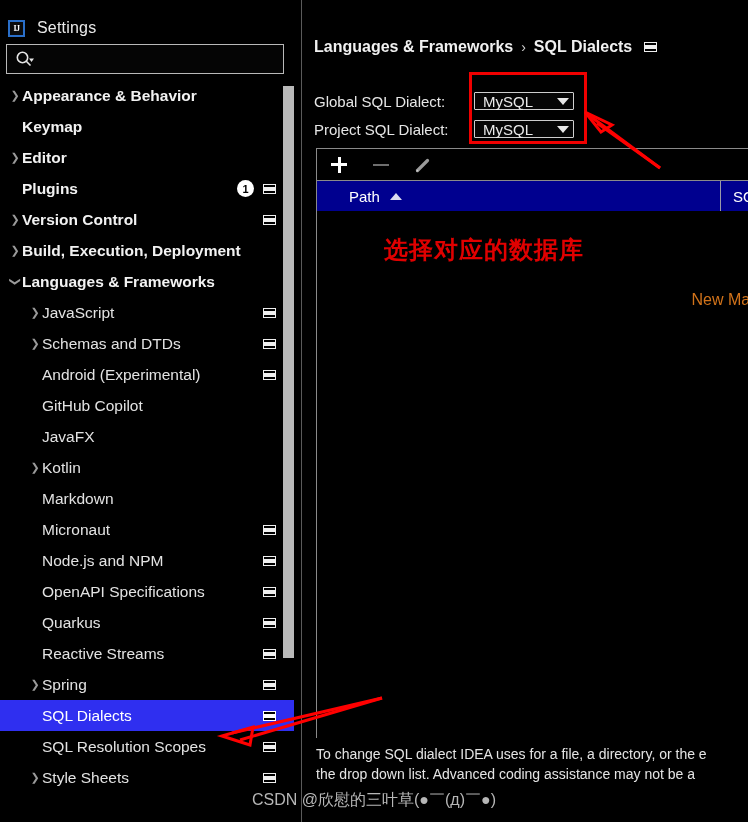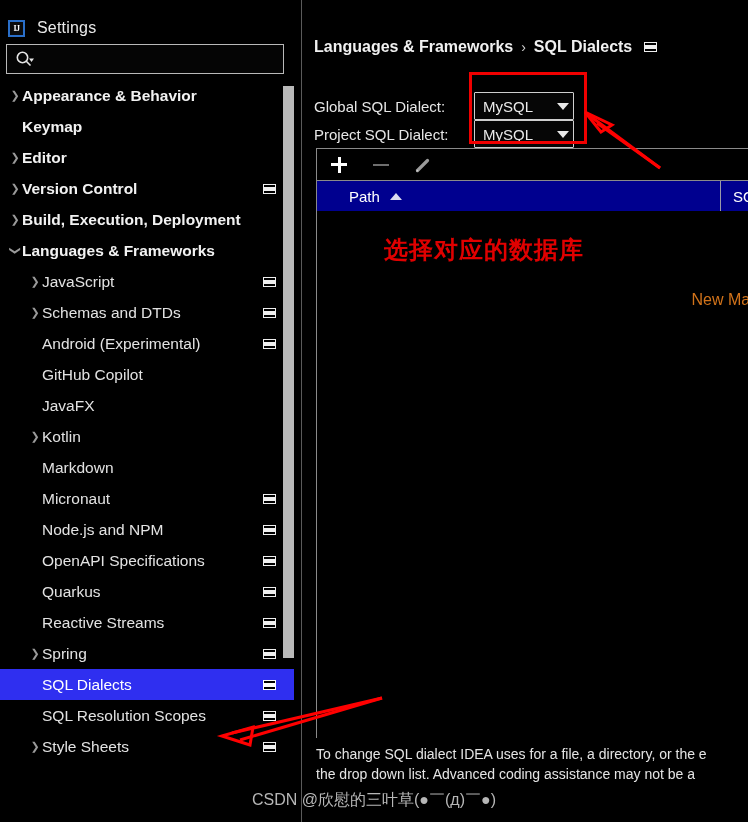--- a/index.html
+++ b/index.html
@@ -197,21 +197,21 @@
   }
   .field-row.r1 { top: 92px; }
   .field-row.r2 { top: 120px; }
   .field-label {
     font-size: 15px;
     color: #e6e6e6;
     width: 160px;
   }
   .combo {
     width: 100px;
-    height: 28px;
+    height: 18px;
     border: 1px solid #cfcfcf;
     background: #060606;
     box-sizing: border-box;
     display: flex;
     align-items: center;
     justify-content: space-between;
     padding: 0 8px;
     border-radius: 1px;
     gap: 24px;
   }
@@ -360,20 +360,26 @@
         <span class="chev" style="font-size: 11px;">❯</span>
         <span class="tree-label">Appearance &amp; Behavior</span>
       </div>
       <div class="tree-row lvl0 ind0">
         <span class="chev"></span>
         <span class="tree-label">Keymap</span>
       </div>
       <div class="tree-row lvl0 ind0">
         <span class="chev" style="font-size: 11px;">❯</span>
         <span class="tree-label">Editor</span>
+      </div>
+      <div class="tree-row lvl0 ind0">
+        <span class="chev"></span>
+        <span class="tree-label">Plugins</span>
+        <span class="badge">1</span>
+        <span class="mod-icon"></span>
       </div>
       <div class="tree-row lvl0 ind0">
         <span class="chev" style="font-size: 11px;">❯</span>
         <span class="tree-label">Version Control</span>
         <span class="mod-icon"></span>
       </div>
       <div class="tree-row lvl0 ind0">
         <span class="chev" style="font-size: 11px;">❯</span>
         <span class="tree-label">Build, Execution, Deployment</span>
       </div>

